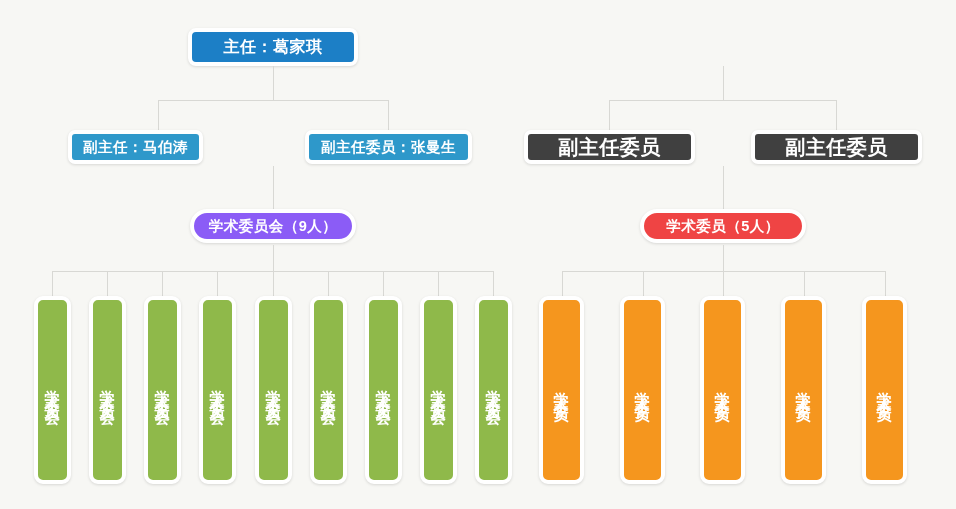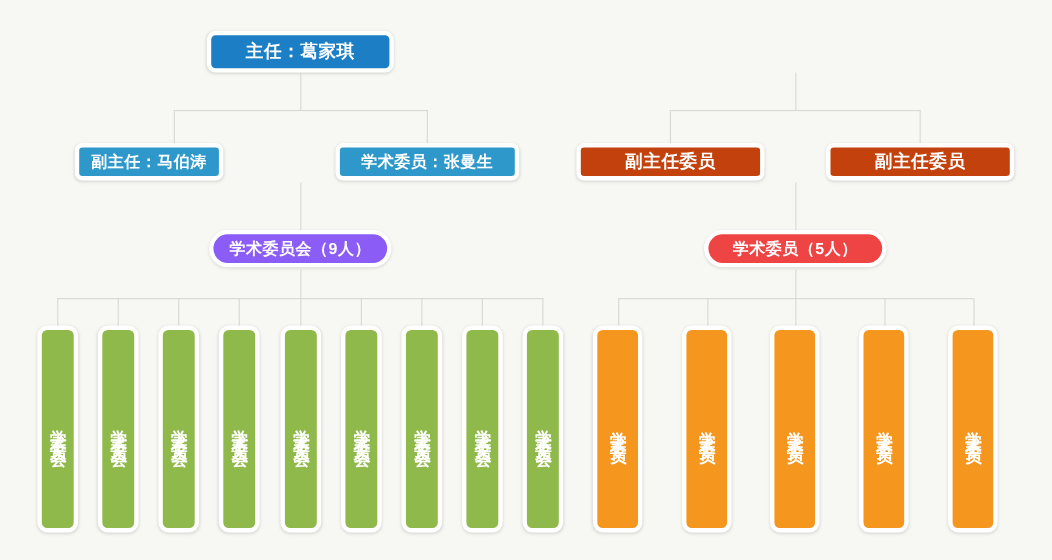--- a/index.html
+++ b/index.html
@@ -50,23 +50,23 @@
     font-size: 16px;
     border-radius: 8px;
     text-align: right;
   }
   .node.lvl2-left {
     background: #2e98ca;
     height: 34px;
     font-size: 14.5px;
   }
   .node.lvl2-right {
-    background: #c2410c;
+    background: #404040;
     height: 34px;
-    font-size: 16px;
+    font-size: 20px;
   }
   .node.lvl3-green {
     background: #8b5cf6;
     height: 34px;
     font-size: 14.5px;
     border-radius: 18px;
   }
   .node.lvl3-red {
     background: #ef4444;
     height: 34px;
@@ -101,21 +101,21 @@
 <div id="chart">
 
   <div class="node lvl1" style="left:188px; top:28px; width:170px;">主任：葛家琪</div>
 
   <div class="line v" style="left:273px; top:66px; height:34px;"></div>
   <div class="line h" style="left:158px; top:100px; width:231px;"></div>
   <div class="line v" style="left:158px; top:100px; height:30px;"></div>
   <div class="line v" style="left:388px; top:100px; height:30px;"></div>
 
   <div class="node lvl2-left" style="left:68px; top:130px; width:135px;">副主任：马伯涛</div>
-  <div class="node lvl2-left" style="left:305px; top:130px; width:167px;">学术委员：张曼生</div>
+  <div class="node lvl2-left" style="left:305px; top:130px; width:167px;">副主任委员：张曼生</div>
 
   <div class="line v" style="left:273px; top:166px; height:44px;"></div>
 
   <div class="node lvl3-green" style="left:190px; top:209px; width:166px;">学术委员会（9人）</div>
 
   <div class="line v" style="left:273px; top:245px; height:26px;"></div>
   <div class="line h" style="left:52px; top:271px; width:442px;"></div>
   <div class="line v" style="left:52px;  top:271px; height:26px;"></div>
   <div class="line v" style="left:107px; top:271px; height:26px;"></div>
   <div class="line v" style="left:162px; top:271px; height:26px;"></div>

